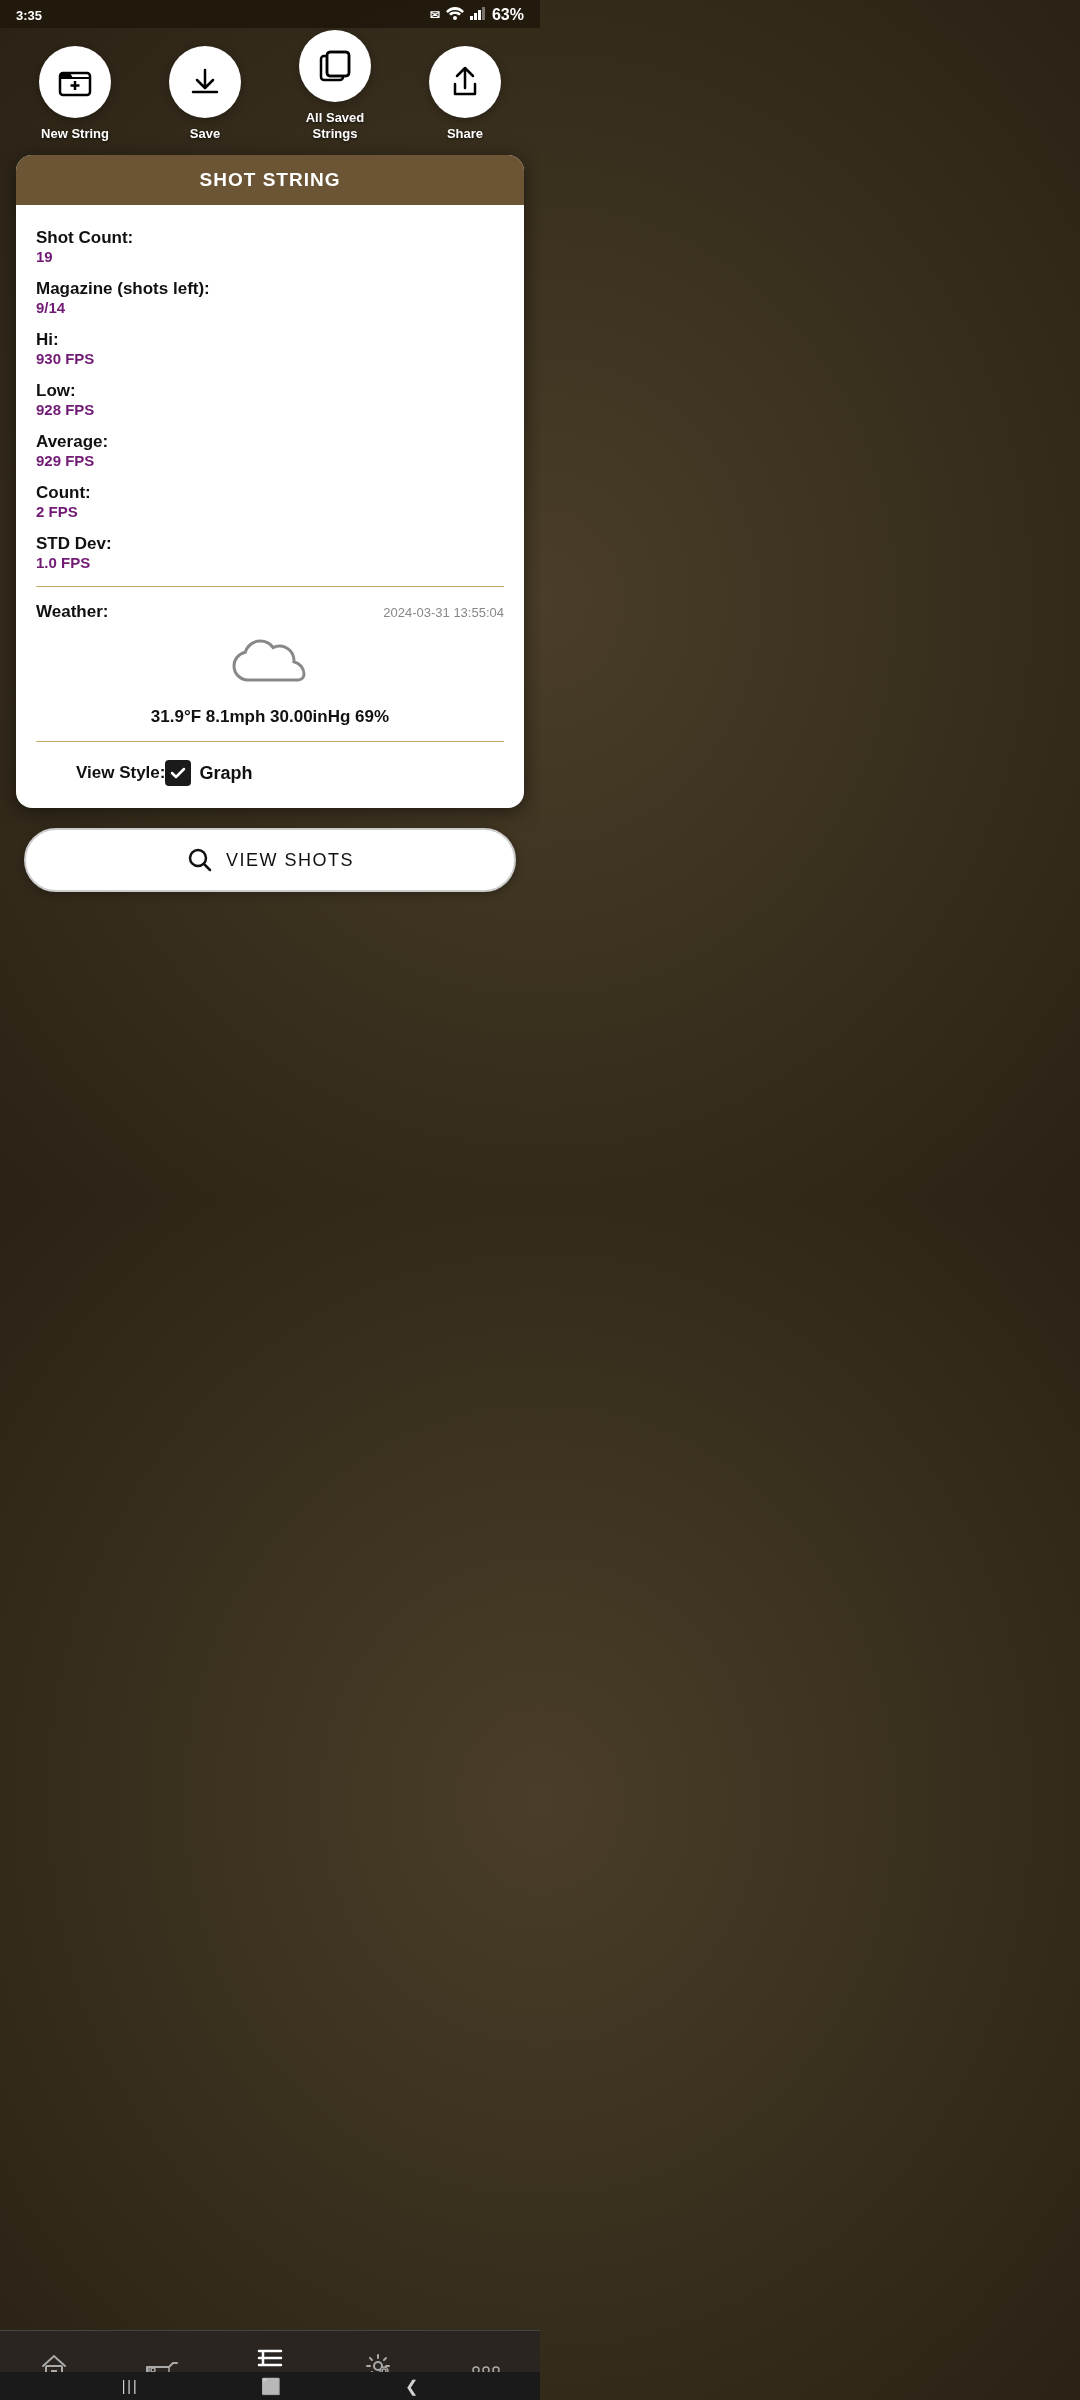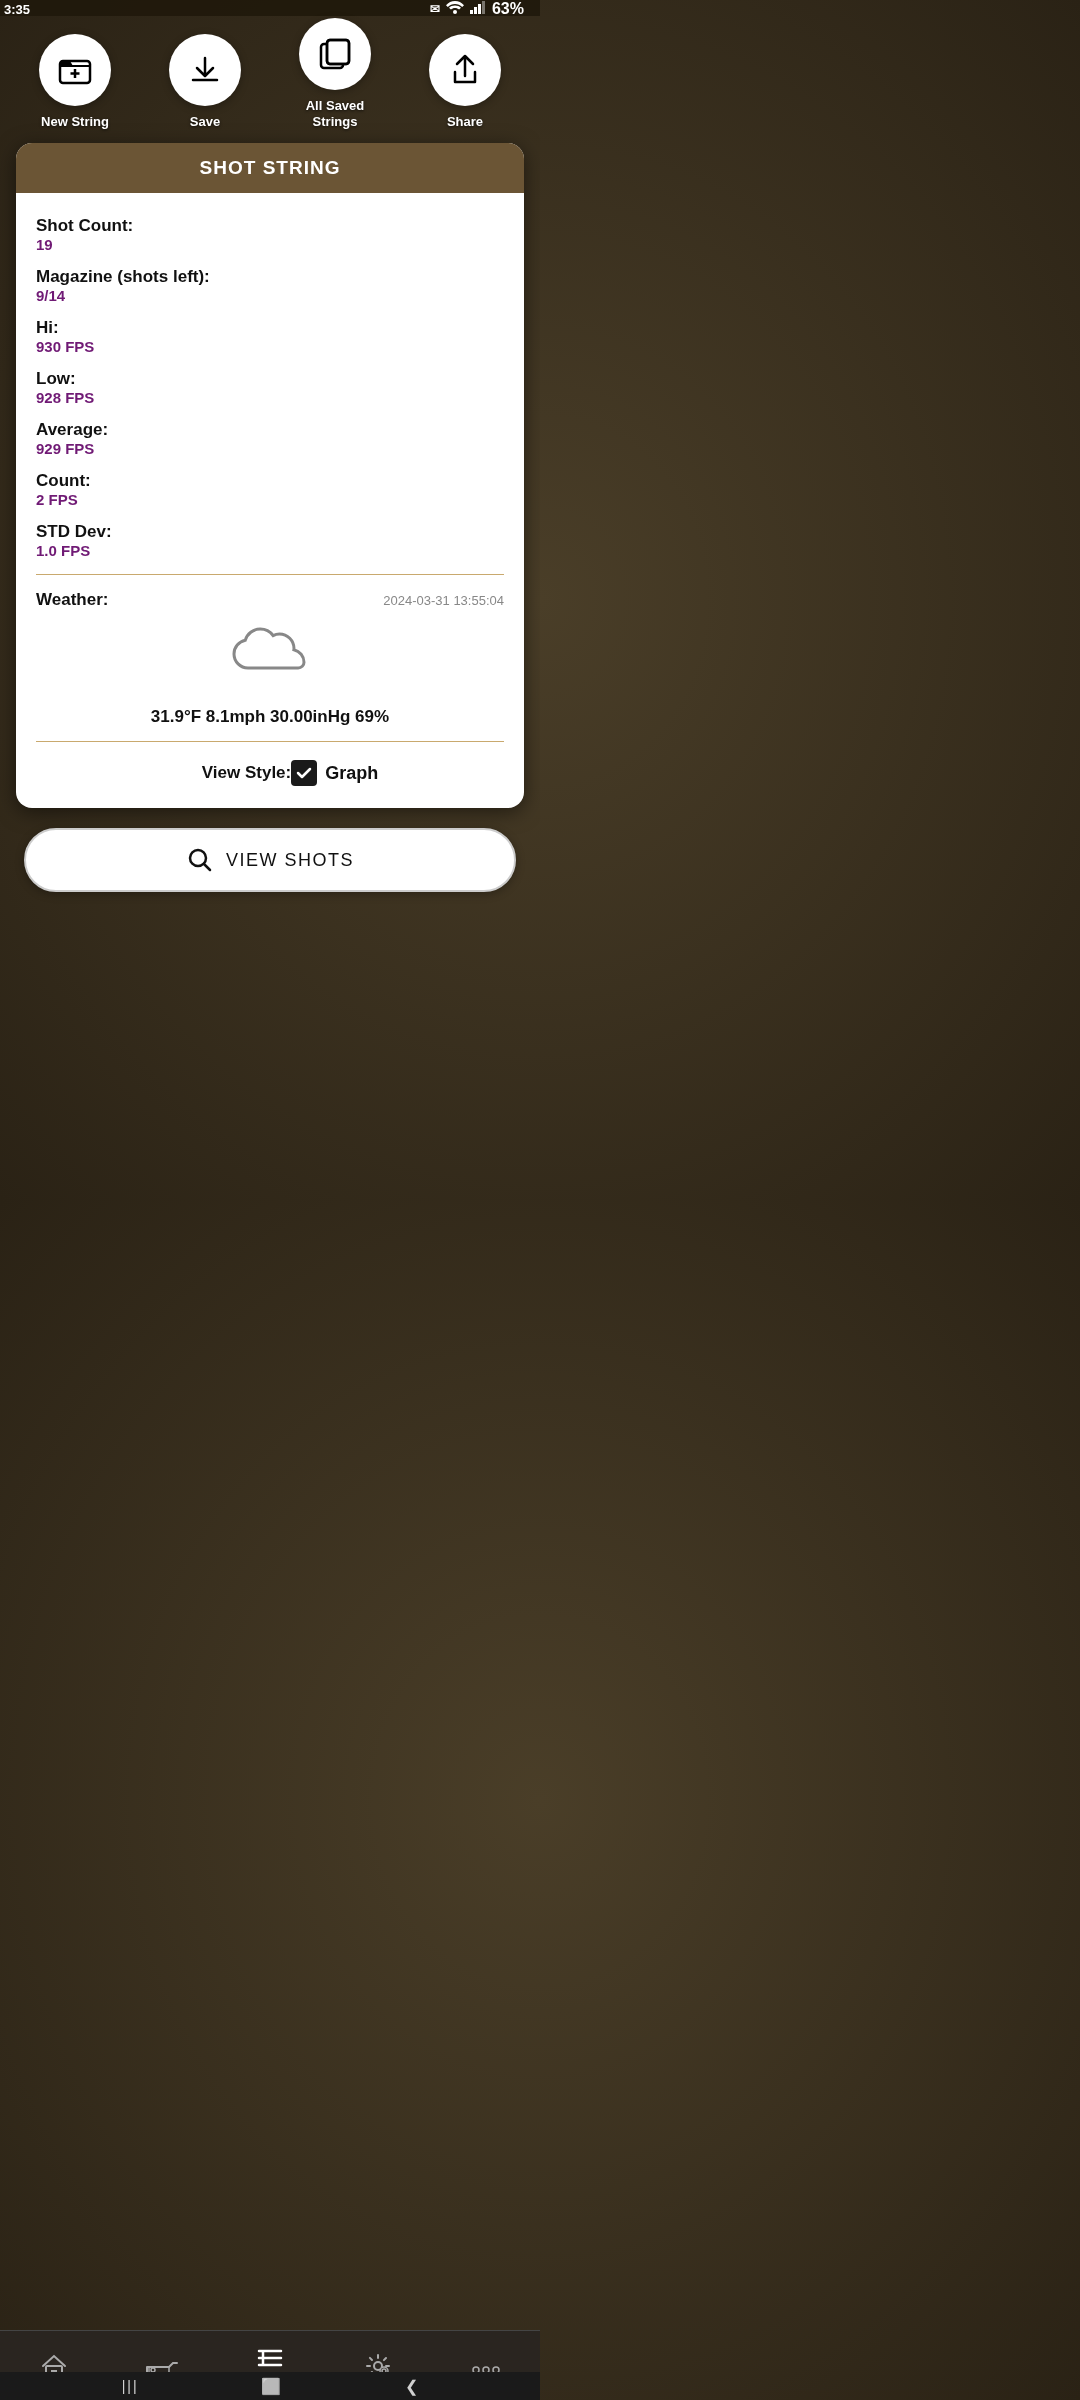--- a/index.html
+++ b/index.html
@@ -13,26 +13,26 @@
       background-image: radial-gradient(ellipse at center, #4a3e28 0%, #2a2215 100%);
       position: relative;
       overflow-x: hidden;
     }
 
     
     .status-bar {
       display: flex;
       justify-content: space-between;
       align-items: center;
-      padding: 6px 16px 4px 4px;
+      padding: 6px 16px 4px 16px;
       background: rgba(30,24,10,0.85);
       color: white;
       font-size: 13px;
       font-weight: 600;
-      height: 16px;
+      height: 28px;
     }
     .status-bar .time { font-weight: 700; }
     .status-bar .icons { display: flex; gap: 6px; align-items: center; font-size: 12px; }
 
     
     .action-bar {
       display: flex;
       justify-content: space-around;
       align-items: flex-end;
       padding: 2px 10px 14px 10px;
@@ -141,26 +141,26 @@
     .cloud-icon {
       font-size: 52px;
       color: #888;
       line-height: 1;
     }
     .weather-data {
       font-size: 17px;
       font-weight: 700;
       color: #111;
       text-align: left;
-      margin-top: 20px;
+      margin-top: 8px;
     }
 
     .view-style-row {
       display: flex;
-      justify-content: center;
+      justify-content: flex-start;
       align-items: center;
       padding: 10px 0 6px 0;
       margin-left: 40px;
     }
     .view-style-label {
       font-size: 17px;
       font-weight: 700;
       color: #111;
     }
     .view-style-value {

